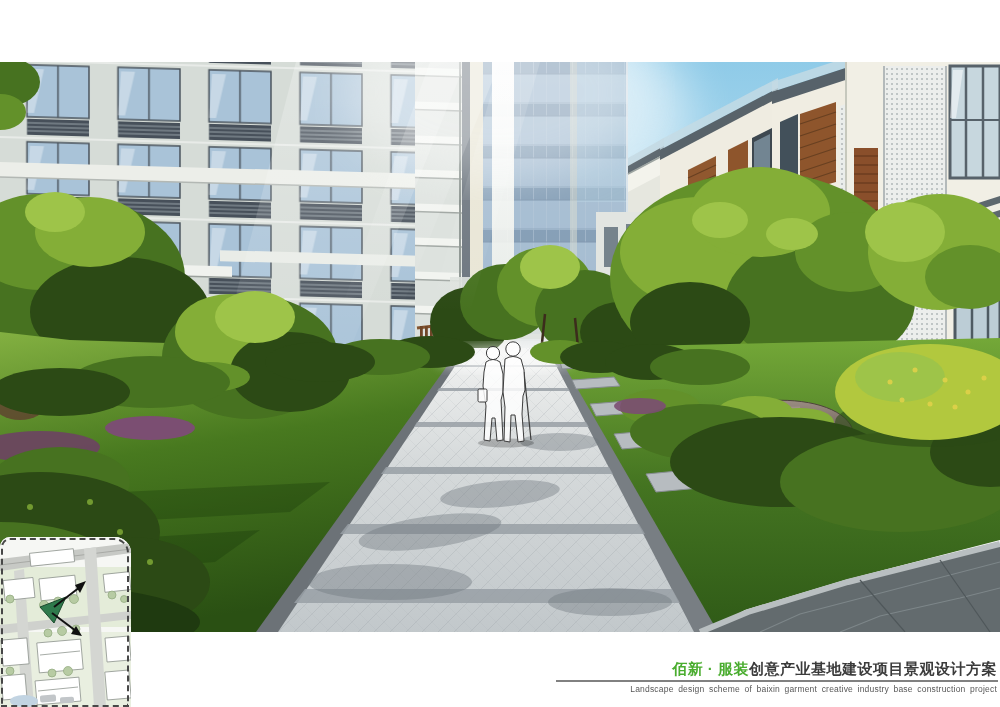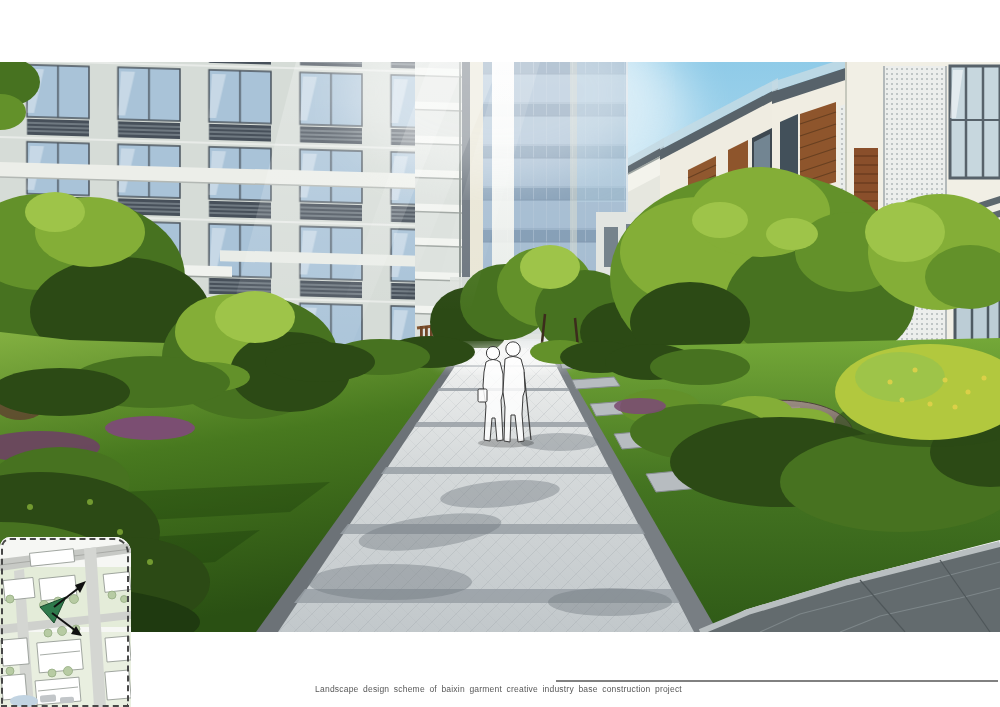--- a/index.html
+++ b/index.html
@@ -16,21 +16,21 @@
   .map-inset{position:absolute;left:0;top:537px;width:131px;height:170px;z-index:6;
       background:#ffffff;border-radius:10px 16px 0 0;overflow:hidden;}
   .map-border{position:absolute;left:1px;top:1px;right:2px;bottom:0;
       border:2px dashed #474747;border-radius:9px 15px 0 0;pointer-events:none;}
   
   .footer-cn{position:absolute;left:0;top:660px;width:997px;text-align:right;
       font-size:15px;font-weight:bold;letter-spacing:.5px;white-space:nowrap;}
   .footer-cn .cn-green{color:#4aad2f;}
   .footer-cn .cn-dark{color:#3b3b3b;}
   .footer-line{position:absolute;left:556px;top:680px;width:442px;height:2px;background:#818181;}
-  .footer-en{position:absolute;left:0;top:684px;width:997px;text-align:center;
+  .footer-en{position:absolute;left:0;top:684px;width:997px;text-align:right;
       font-size:8.5px;color:#585858;letter-spacing:.2px;word-spacing:2px;}
 </style>
 </head>
 <body>
 
 <div class="board">
 
   <div class="render-wrap">
   <svg width="1000" height="570" viewBox="0 0 1000 570" xmlns="http://www.w3.org/2000/svg">
     <defs>
@@ -490,16 +490,19 @@
         <polygon points="40,70 66,60 54,86" fill="#2f7a4c" stroke="#1c4a2e" stroke-width="1"></polygon>
         <line x1="54" y1="70" x2="80" y2="50" stroke="#101010" stroke-width="2"></line>
         <polygon points="86,44 75,48 80,56" fill="#101010"></polygon>
         <line x1="52" y1="76" x2="76" y2="94" stroke="#101010" stroke-width="2"></line>
         <polygon points="82,99 71,97 76,89" fill="#101010"></polygon>
       </g>
     </svg>
     <div class="map-border"></div>
   </div>
 
+  <div class="footer-cn">
+    <span class="cn-green">佰新 · 服装</span><span class="cn-dark">创意产业基地建设项目景观设计方案</span>
+  </div>
   <div class="footer-line"></div>
   <div class="footer-en">Landscape design scheme of baixin garment creative industry base construction project</div>
 
 </div>
 
 </body></html>

